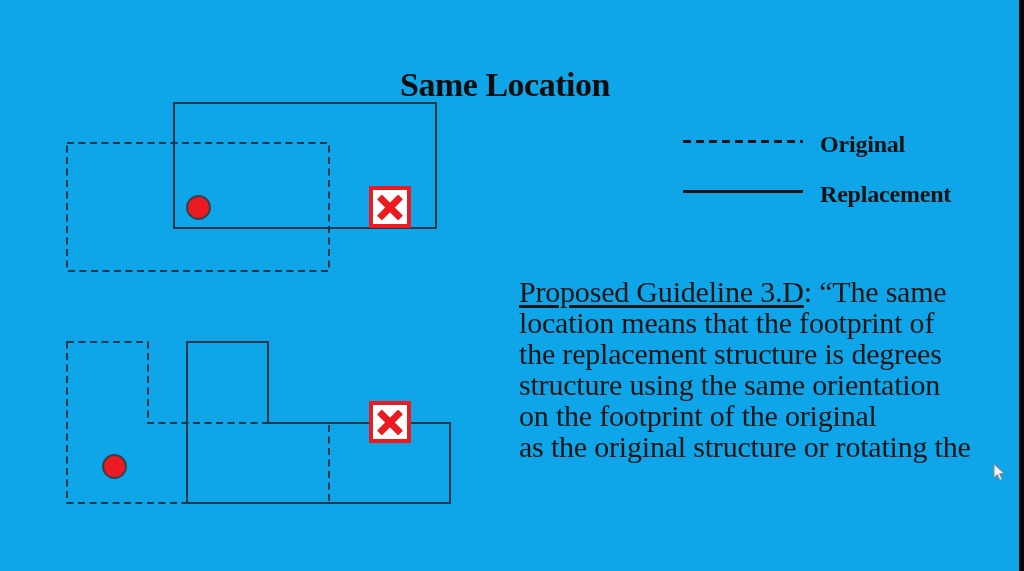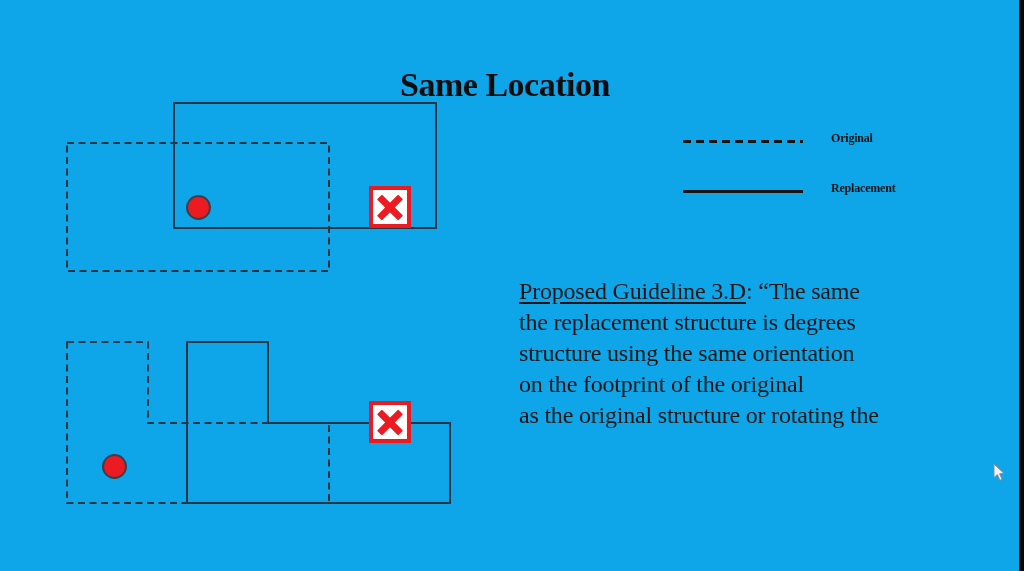--- a/index.html
+++ b/index.html
@@ -39,29 +39,29 @@
   .x-glyph::before{transform:rotate(45deg);}
   .x-glyph::after{transform:rotate(-45deg);}
   .legend{position:absolute;left:683px;top:124px;width:280px;}
   .legend-sample{position:absolute;left:0;width:120px;}
   .legend-sample-dashed{
     top:16px;height:2.5px;
     background:repeating-linear-gradient(90deg,#141414 0 8px,transparent 8px 13px);
   }
   .legend-sample-solid{top:66px;height:3px;background:#141414;}
   .legend-label{
-    position:absolute;left:148px;
-    font-size:12px;font-weight:700;color:#121212;letter-spacing:-0.2px;
+    position:absolute;left:137px;
+    font-size:24px;font-weight:700;color:#121212;letter-spacing:-0.2px;
     white-space:nowrap;
   }
   .legend-label-original{top:7px;}
   .legend-label-replacement{top:57px;}
   .guideline{
     position:absolute;left:519px;top:276px;width:440px;
-    font-size:24px;line-height:31px;letter-spacing:-0.2px;
+    font-size:30px;line-height:31px;letter-spacing:-0.2px;
     color:#161616;
   }
   .guideline .gl-line{white-space:nowrap;}
   .gl-heading{text-decoration:underline;text-underline-offset:3px;}
   .screen-edge-bar{position:absolute;right:0;top:0;width:5px;height:571px;background:#060606;}
   .mouse-cursor{position:absolute;left:993px;top:463px;width:13px;height:19px;}
 </style>
 </head>
 <body>
 
@@ -88,20 +88,21 @@
 
   <div class="legend">
     <span class="legend-sample legend-sample-dashed"></span>
     <span class="legend-label legend-label-original">Original</span>
     <span class="legend-sample legend-sample-solid"></span>
     <span class="legend-label legend-label-replacement">Replacement</span>
   </div>
 
   <div class="guideline">
     <div class="gl-line"><span class="gl-heading">Proposed Guideline 3.D</span><span>: “The same</span></div>
+    <div class="gl-line">location means that the footprint of</div>
     <div class="gl-line">the replacement structure is degrees</div>
     <div class="gl-line">structure using the same orientation</div>
     <div class="gl-line">on the footprint of the original</div>
     <div class="gl-line">as the original structure or rotating the</div>
   </div>
 
   <svg class="mouse-cursor" viewBox="0 0 13 19">
     <path d="M1,1 L1,14.5 L4.4,11.6 L6.9,17.3 L9.1,16.3 L6.6,10.8 L11,10.4 Z" fill="#f2f2f4" stroke="#8a8a92" stroke-width="1"></path>
   </svg>
 

